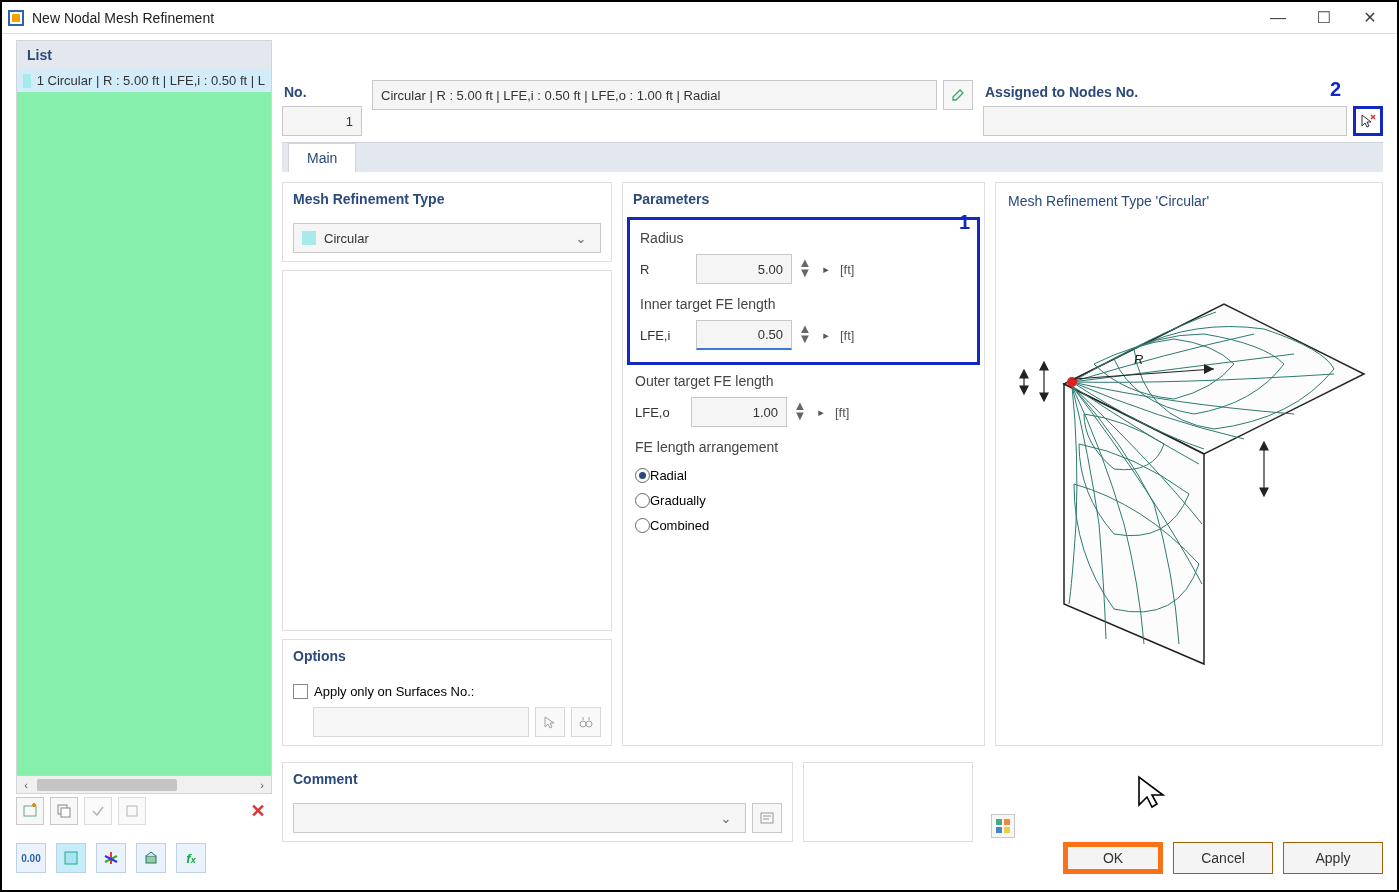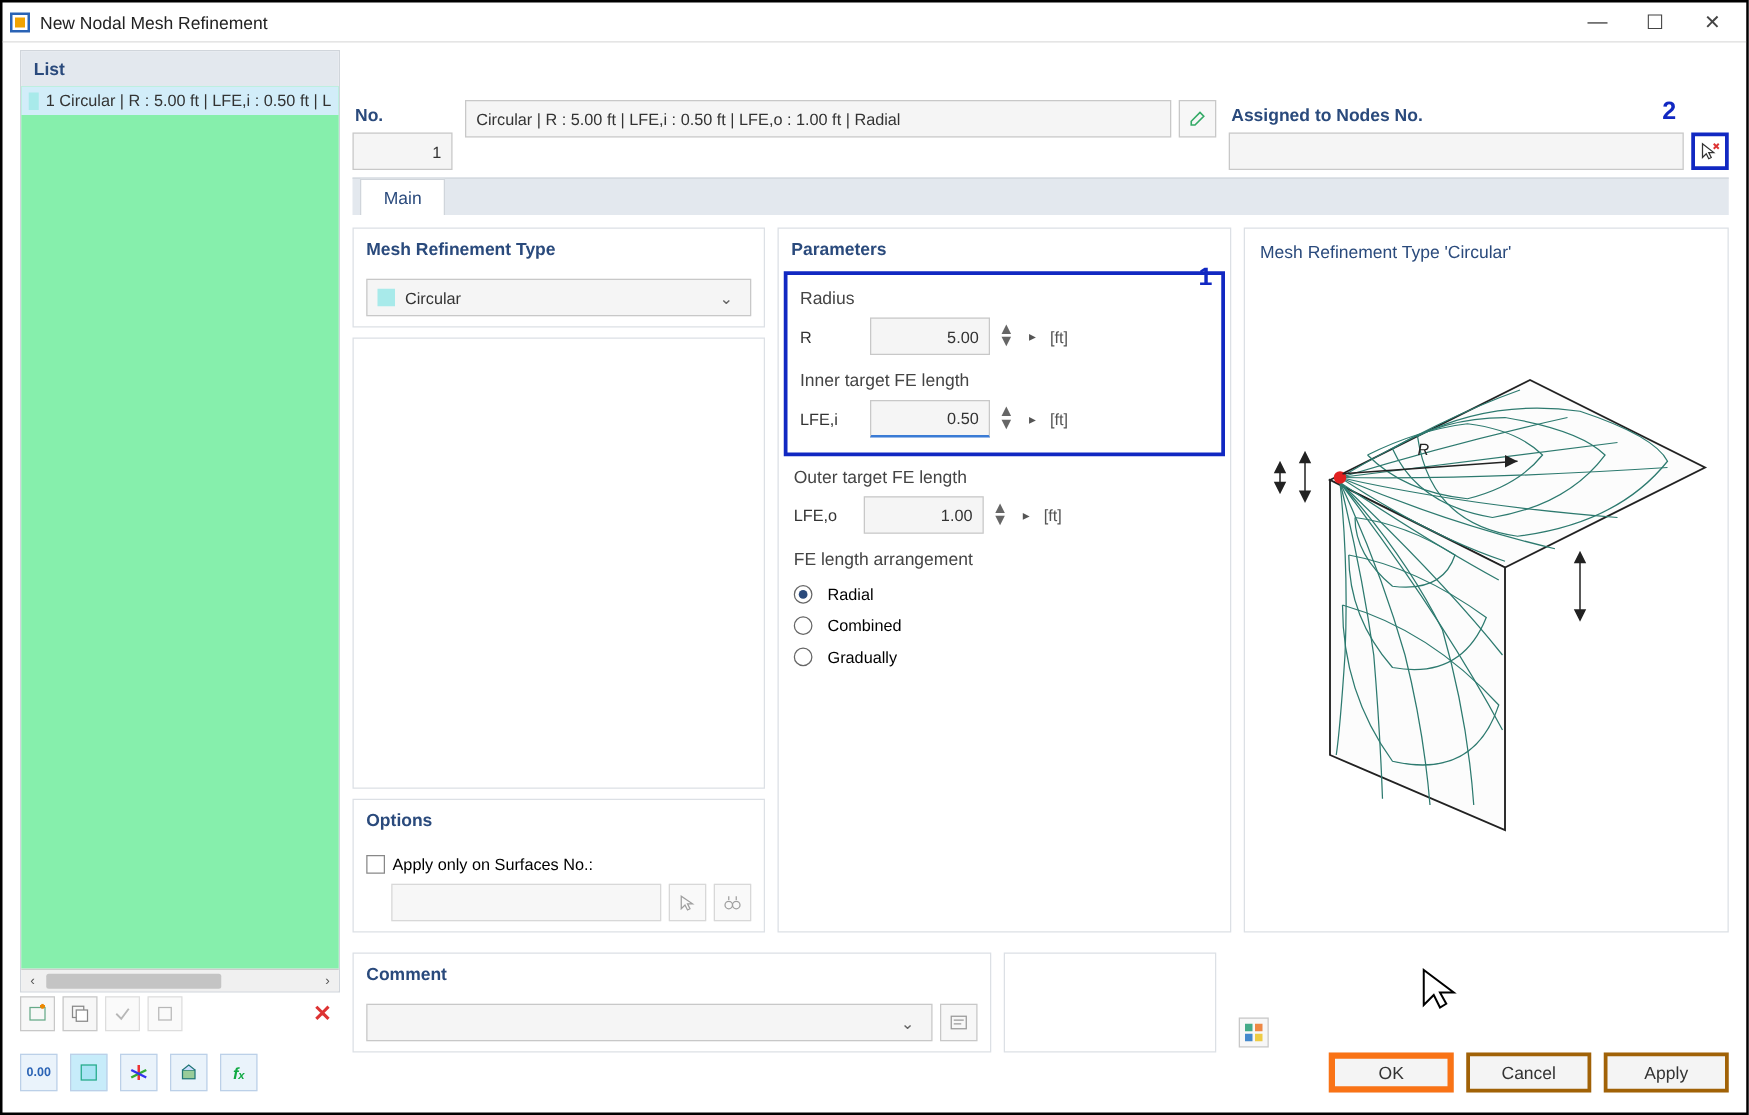--- a/index.html
+++ b/index.html
@@ -59,38 +59,38 @@
 .blue-frame { border: 3px solid #1128c2; padding: 10px; margin: -8px -8px 8px -8px; }
 .field-label { color: #444; margin-bottom: 8px; font-size: 14px; }
 .field-row { display: flex; align-items: center; gap: 6px; margin-bottom: 12px; }
 .field-row .sym { width: 50px; color: #333; }
 .field-row .val { width: 96px; }
 .spin { width: 14px; display: flex; flex-direction: column; font-size: 8px; color: #666; }
 .spin div { height: 10px; text-align: center; line-height: 8px; }
 .arrow-btn { width: 16px; color: #555; font-size: 11px; text-align: center; }
 .unit { color: #555; }
 .radio-group { margin-top: 6px; }
-.radio-row { display: flex; align-items: center; gap: 12px; padding: 5px 0; }
+.radio-row { display: flex; align-items: center; gap: 0; padding: 5px 0; }
 .radio { width: 15px; height: 15px; border: 1.5px solid #666; border-radius: 50%; display: flex; align-items: center; justify-content: center; }
 .radio.checked::after { content: ""; width: 7px; height: 7px; background: #2a4a7c; border-radius: 50%; }
 .preview-box { border: 1px solid #dce0e5; height: 100%; padding: 6px; color: #2a4a7c; }
 .preview-title { padding: 4px 6px 10px; font-size: 14px; }
 .diagram { width: 100%; height: 520px; display: flex; align-items: center; justify-content: center; }
 .comment-row { display: flex; gap: 10px; padding-top: 6px; }
 .comment-col { flex: 1; }
 .status-col { width: 170px; }
 .pick-col { width: 400px; display: flex; align-items: flex-end; padding-left: 8px; }
 .pick-col .sm-icon { width: 24px; height: 24px; border: 1px solid #c8c8c8; background: #f7f7f7; display: flex; align-items: center; justify-content: center; margin-bottom: 4px; }
 .comment-box { display: flex; gap: 6px; }
 .comment-box .combo { flex: 1; }
 .bottom-bar { position: absolute; left: 14px; right: 14px; bottom: 10px; height: 44px; display: flex; align-items: center; }
 .bottom-icons { display: flex; gap: 10px; }
 .b-icon { width: 30px; height: 30px; border: 1px solid #bcd0e8; display: flex; align-items: center; justify-content: center; background: #eaf3fb; font-size: 13px; }
 .btns { margin-left: auto; display: flex; gap: 10px; }
-.dlg-btn { width: 100px; height: 32px; border: 3px solid #a16207; background: #f4f4f4; color: #333; display: flex; align-items: center; justify-content: center; font-size: 14px; }
+.dlg-btn { width: 100px; height: 32px; border: 1px solid #a16207; background: #f4f4f4; color: #333; display: flex; align-items: center; justify-content: center; font-size: 14px; }
 .dlg-btn.primary { border: 5px solid #f97316; }
 .cursor { position: absolute; right: 230px; bottom: 70px; font-size: 30px; color: #000; pointer-events: none; }
 svg .mesh-line { stroke: #2d7a6f; stroke-width: 1; fill: none; }
 svg .outline { stroke: #222; stroke-width: 1.5; fill: #fcfcfc; }
 svg .anno { stroke: #222; stroke-width: 1.2; fill: none; }
 svg .node { fill: #e02020; }
 </style>
 </head>
 <body>
 
@@ -289,25 +289,25 @@
               <span class="unit">[ft]</span>
             </div>
             <div class="field-label" style="margin-top:10px">FE length arrangement</div>
             <div class="radio-group">
               <div class="radio-row">
                 <div class="radio checked"></div>
                 <span>Radial</span>
               </div>
               <div class="radio-row">
                 <div class="radio"></div>
-                <span>Combined</span>
+                <span>Gradually</span>
               </div>
               <div class="radio-row">
                 <div class="radio"></div>
-                <span>Gradually</span>
+                <span>Combined</span>
               </div>
             </div>
           </div>
         </div>
       </div>
 
       <div class="preview-col">
         <div class="preview-box">
           <div class="preview-title">Mesh Refinement Type 'Circular'</div>
           <div class="diagram">

